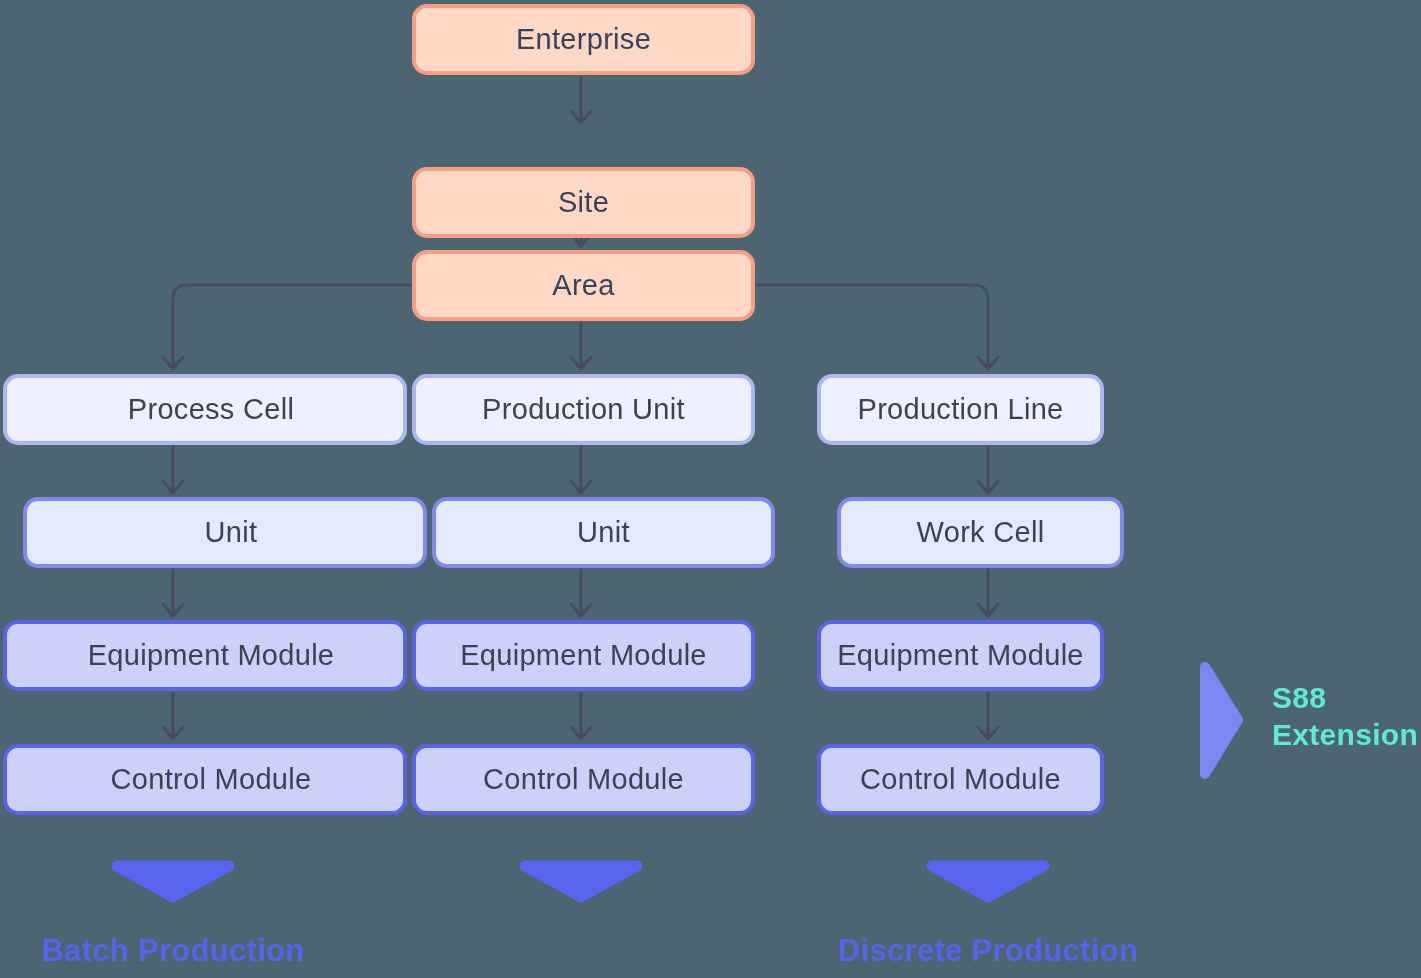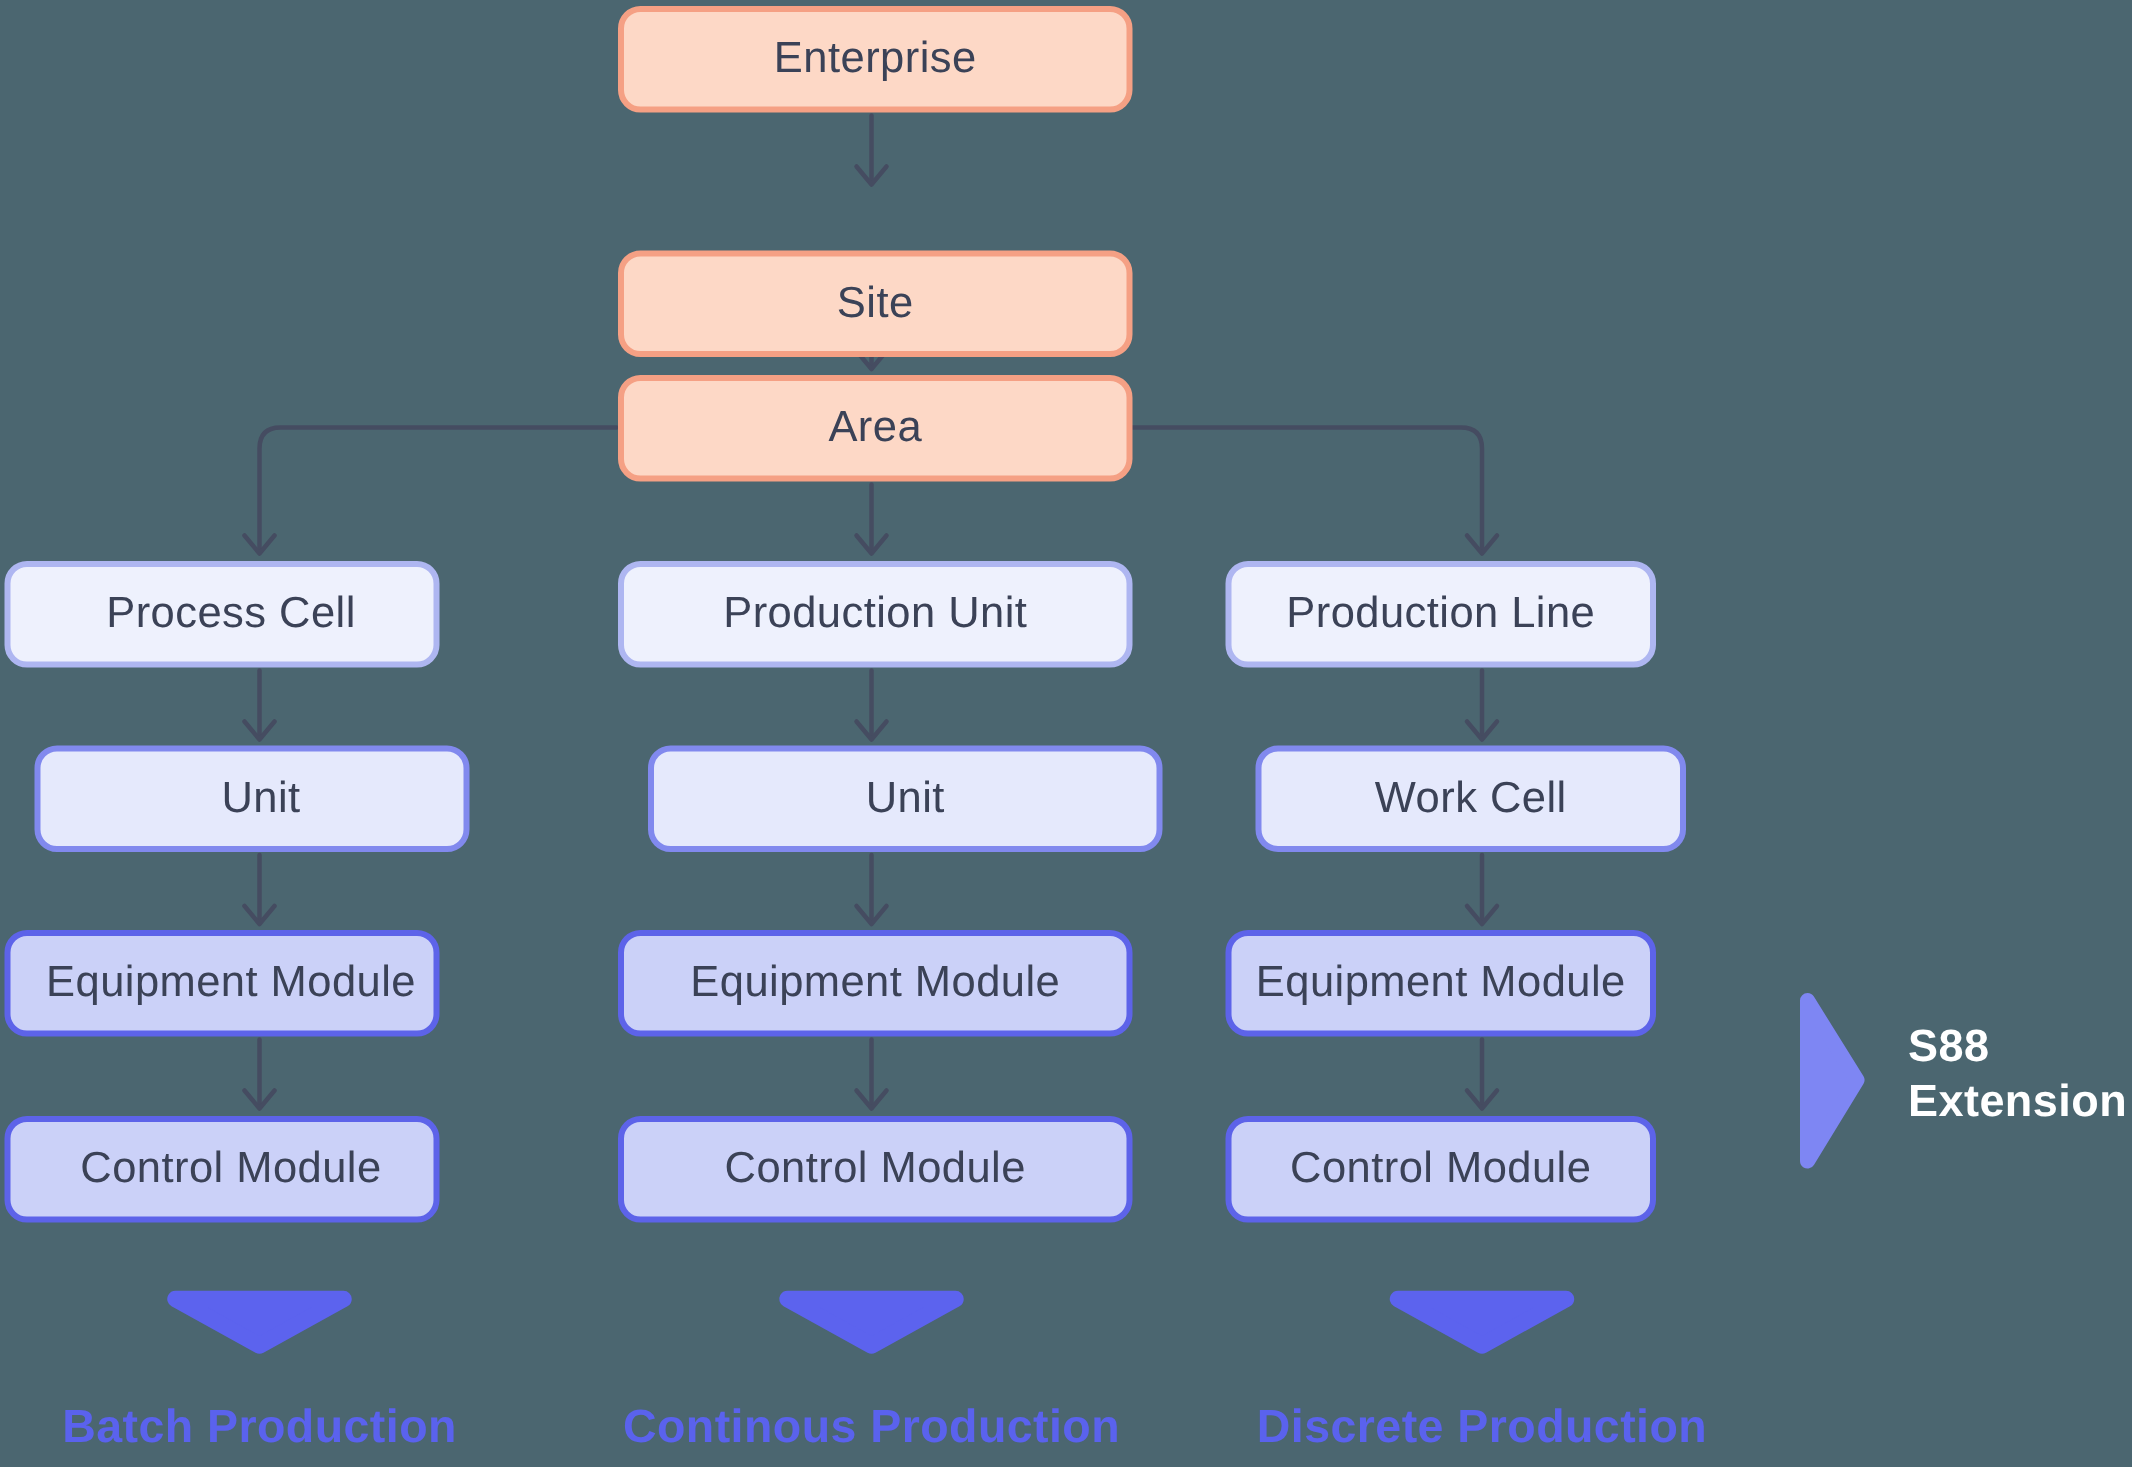--- a/index.html
+++ b/index.html
@@ -30,21 +30,21 @@
     justify-content: center;
     font-size: 29px;
     letter-spacing: 0.3px;
     color: #3b4257;
   }
   .peach   { background: #fdd8c6; border-color: #f5a084; }
   .lvl1    { background: #eef1fd; border-color: #aeb6f1; }
   .lvl2    { background: #e5e9fc; border-color: #8189ee; }
   .lvl3    { background: #cbd1f8; border-color: #5d63e9; }
 
-  .col-a { left: 3px;   width: 290px; padding-left: 12px; }
+  .col-a { left: 3px;   width: 404px; padding-left: 12px; }
   .col-b { left: 412px; width: 343px; }
   .col-c { left: 817px; width: 287px; }
 
   .row-ent  { top: 4px;   }
   .row-site { top: 127px; margin-top: 40px; }
   .row-area { top: 250px; }
   .row-1 { top: 374px; }
   .row-2 { top: 497px; margin-left: 20px; }
   .row-3 { top: 620px; }
   .row-4 { top: 744px; }
@@ -64,21 +64,21 @@
   .footer-c { left: 778px; }
 
   .s88-label {
     position: absolute;
     left: 1272px;
     top: 679px;
     font-size: 30px;
     font-weight: 600;
     letter-spacing: 0.3px;
     line-height: 37px;
-    color: #ffffff;
+    color: #5eead4;
     white-space: nowrap;
   }
 </style>
 </head>
 <body>
 
 <div class="canvas">
 
   <svg class="wires" width="1421" height="978" viewBox="0 0 1421 978" fill="none" stroke="#454c61" stroke-width="3" stroke-linecap="round" stroke-linejoin="round">
 
@@ -138,21 +138,20 @@
   <div class="node lvl2 col-b row-2">Unit</div>
   <div class="node lvl3 col-b row-3">Equipment Module</div>
   <div class="node lvl3 col-b row-4">Control Module</div>
 
   <div class="node lvl1 col-c row-1">Production Line</div>
   <div class="node lvl2 col-c row-2">Work Cell</div>
   <div class="node lvl3 col-c row-3">Equipment Module</div>
   <div class="node lvl3 col-c row-4">Control Module</div>
 
   <div class="footer-label footer-a">Batch Production</div>
-  <div class="footer-label footer-b">Continous Production</div>
   <div class="footer-label footer-c">Discrete Production</div>
 
   <div class="s88-label">
     <div>S88</div>
     <div>Extension</div>
   </div>
 
 </div>
 
 </body></html>

